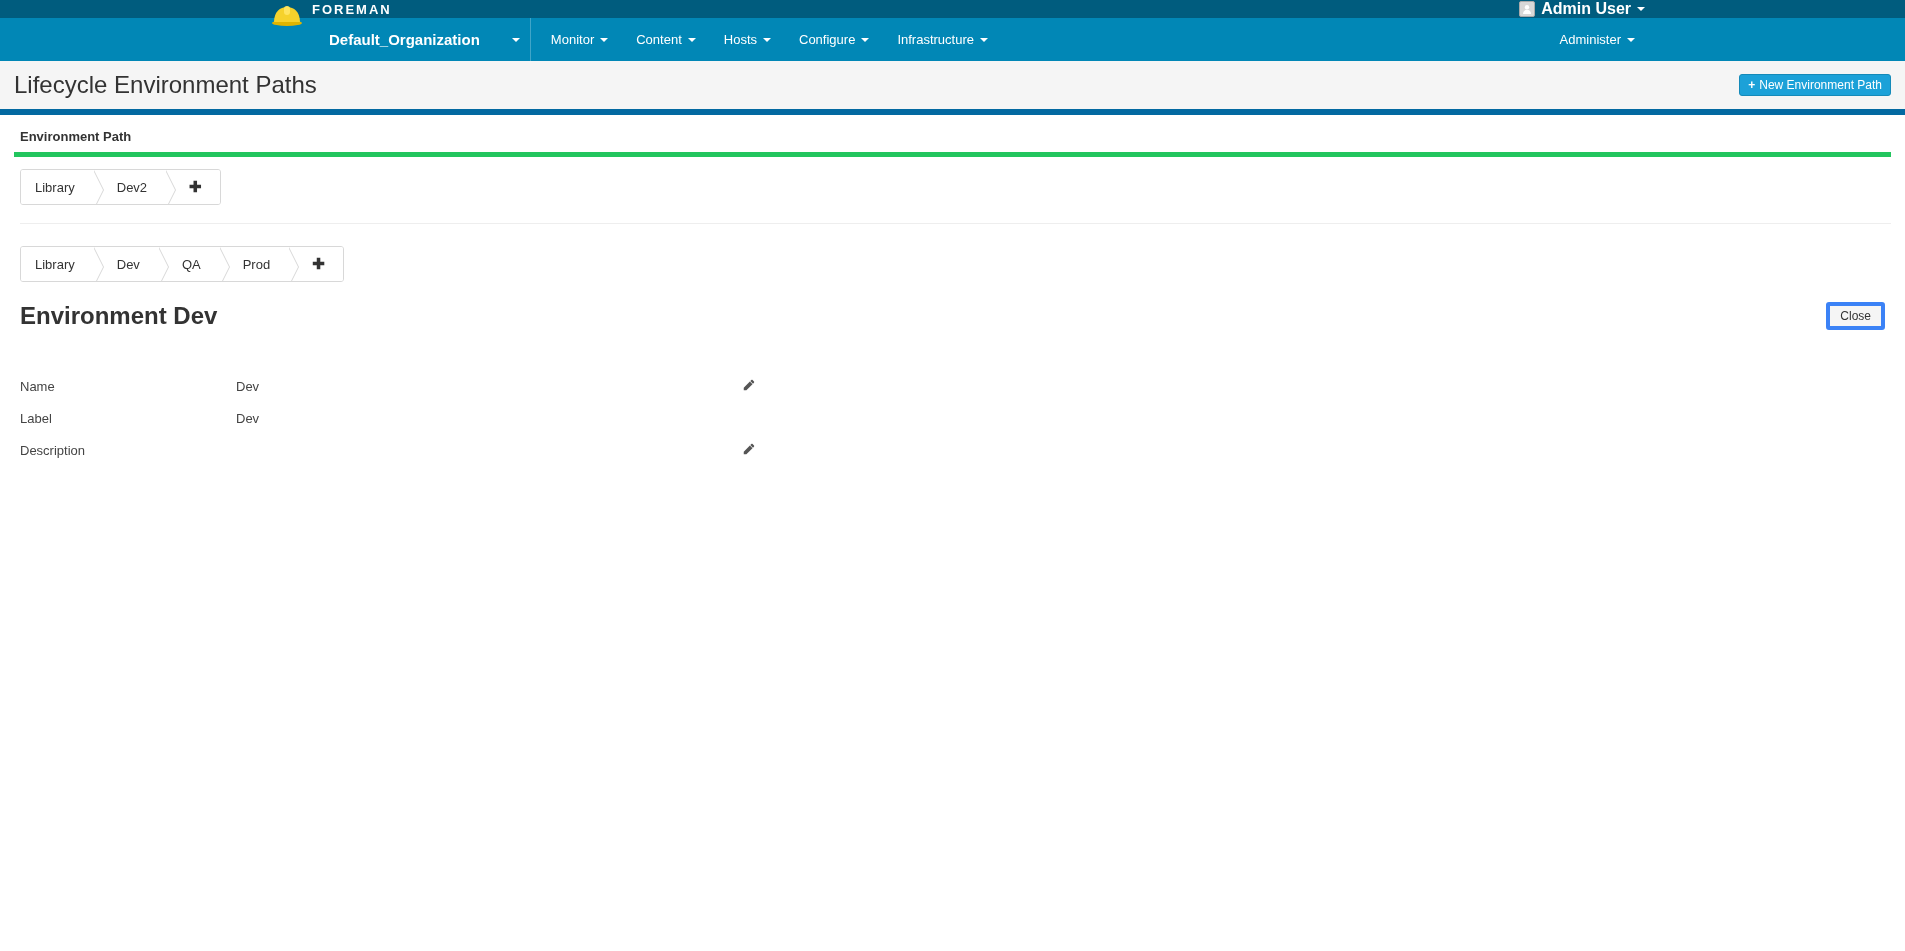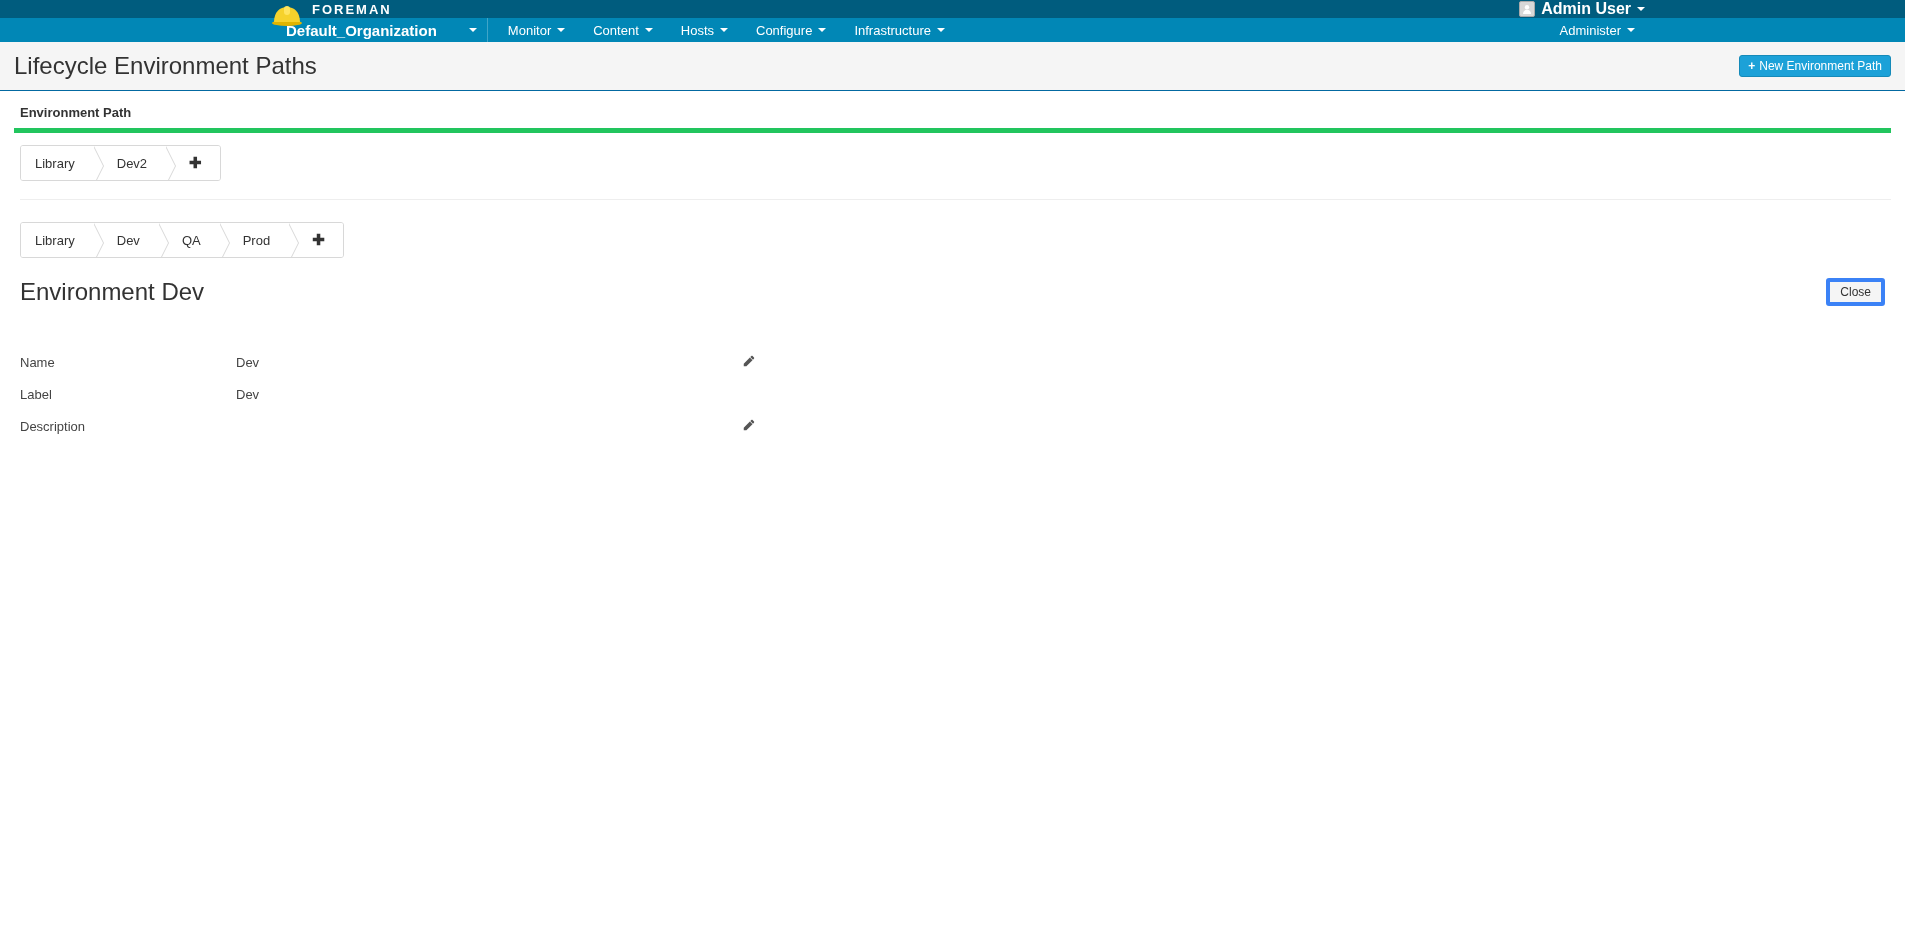--- a/index.html
+++ b/index.html
@@ -9,30 +9,30 @@
   .topbar { background: #005c7e; height: 18px; display: flex; align-items: center; }
   .topbar-inner { width: 100%; display: flex; align-items: center; }
   .brand { display: flex; align-items: center; margin-left: 270px; }
   .brand-logo { width: 34px; height: 22px; margin-right: 8px; position: relative; top: 6px; }
   .brand-text { color: #fff; font-weight: bold; letter-spacing: 2px; font-size: 13px; }
   .user-area { margin-left: auto; margin-right: 260px; display: flex; align-items: center; color: #fff; font-size: 16px; font-weight: bold; cursor: pointer; }
   .user-avatar { width: 16px; height: 16px; background: #d8d8d8; border: 1px solid #aaa; border-radius: 2px; margin-right: 6px; display:flex; align-items:center; justify-content:center; }
   .caret-down { display:inline-block; margin-left:6px; width:0; height:0; border-left:4px solid transparent; border-right:4px solid transparent; border-top:4px solid currentColor; vertical-align: middle; }
 
   
-  .navbar { background: #0187b6; height: 24px; display: flex; align-items: stretch; }
+  .navbar { background: #0187b6; height: 43px; display: flex; align-items: stretch; padding-left: 43px; }
   .nav-org { color:#fff; font-weight:bold; font-size:15px; padding: 0 16px; display:flex; align-items:center; margin-left: 270px; cursor:pointer; }
   .nav-org-split { color:#fff; padding:0 10px; display:flex; align-items:center; border-right:1px solid rgba(255,255,255,.25); cursor:pointer; }
   .nav-items { display:flex; align-items:stretch; margin-left: 6px; }
   .nav-item { color:#fff; padding: 0 14px; display:flex; align-items:center; font-size:13px; cursor:pointer; }
   .nav-right { margin-left:auto; margin-right:256px; display:flex; }
   .nav-right .nav-item { padding: 0 14px; }
 
   
-  .page-header { background:#f5f5f5; border-bottom:1px solid #0369a1; padding: 10px 14px; display:flex; align-items:center; }
+  .page-header { background:#f5f5f5; border-bottom:6px solid #0369a1; padding: 10px 14px; display:flex; align-items:center; }
   .page-title { font-size: 24px; font-weight: 500; color:#333; }
   .btn-primary { margin-left:auto; background:#1ca1d8; color:#fff; border:1px solid #158ab9; border-radius:3px; padding: 3px 8px; font-size:12px; cursor:pointer; display:flex; align-items:center; gap:4px; }
   .plus-icon { font-weight:bold; }
 
   
   .content { padding: 10px 14px 30px 14px; }
   .section-label { font-weight:bold; font-size:13px; padding: 4px 6px 8px 6px; border-bottom:5px solid #22c55e; margin-bottom: 12px; }
 
   
   .env-path-group { margin: 0 0 22px 6px; border-bottom:1px solid #eee; padding-bottom: 18px; }
@@ -46,21 +46,21 @@
   }
   .env-step::before {
     content:""; position:absolute; right:-11px; top:0; width:0; height:0;
     border-top:20px solid transparent; border-bottom:20px solid transparent; border-left:10px solid #d8d8d8; z-index:1;
   }
   .env-step:last-child::after, .env-step:last-child::before { display:none; }
   .env-add { font-weight:bold; font-size:15px; padding:0 18px 0 24px; display:flex; align-items:center; cursor:pointer; }
 
   
   .detail-header { display:flex; align-items:center; margin-top: 20px; padding: 0 6px; gap:6px; }
-  .detail-title { font-size:24px; font-weight:400; color:#333;text-align:center; }
+  .detail-title { font-size:24px; font-weight:700; color:#333;text-align:center; }
   .btn-default { margin-left:auto; background:#f5f5f5; border:4px solid #3b82f6; border-radius:3px; padding:3px 10px; font-size:12px; cursor:pointer; color:#333; }
 
   .detail-table { margin-top: 40px; padding: 0 6px; }
   .detail-row { display:flex; align-items:center; padding: 8px 0; font-size:13px; color:#444;gap:26px; }
   .detail-label { width: 190px; }
   .detail-value { width: 480px; }
   .detail-action { color:#555; cursor:pointer; }
   .edit-icon svg { width:14px; height:14px; }
 
   

